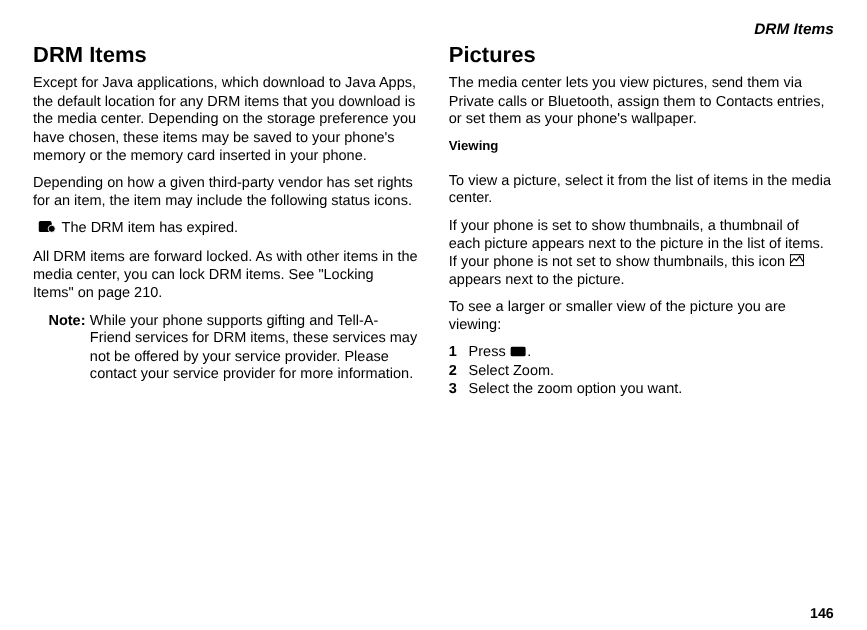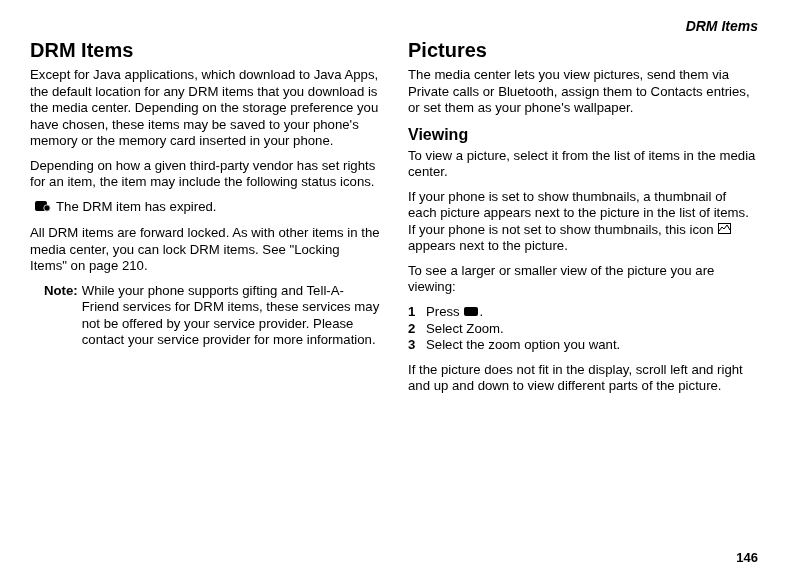--- a/index.html
+++ b/index.html
@@ -27,24 +27,24 @@
     flex: 1;
     font-size: 13.2px;
     line-height: 1.25;
   }
   h1 {
     font-size: 20px;
     font-weight: bold;
     margin-bottom: 4px;
   }
   h2 {
-    font-size: 16px;
+    font-size: 12px;
     font-weight: bold;
     margin-top: 8px;
-    margin-bottom: 3px;
+    margin-bottom: 16px;
   }
   p { margin-bottom: 8px; }
   .icon-list { margin: 6px 0 10px 0; }
   .icon-row {
     display: flex;
     align-items: flex-start;
     margin-bottom: 8px;
   }
   .icon-cell {
     width: 26px;
@@ -148,18 +148,17 @@
         </span>
       </li>
       <li>
         <span class="num">3</span>
         <span class="step-body">
           <span>Select the zoom option you want.</span>
         </span>
       </li>
     </ol>
 
-    <p>If the picture does not fit in the display, scroll left and right and up and down to view different parts of the picture.</p>
   </div>
 
 </div>
 
 <div class="page-num">146</div>
 
 </body></html>

